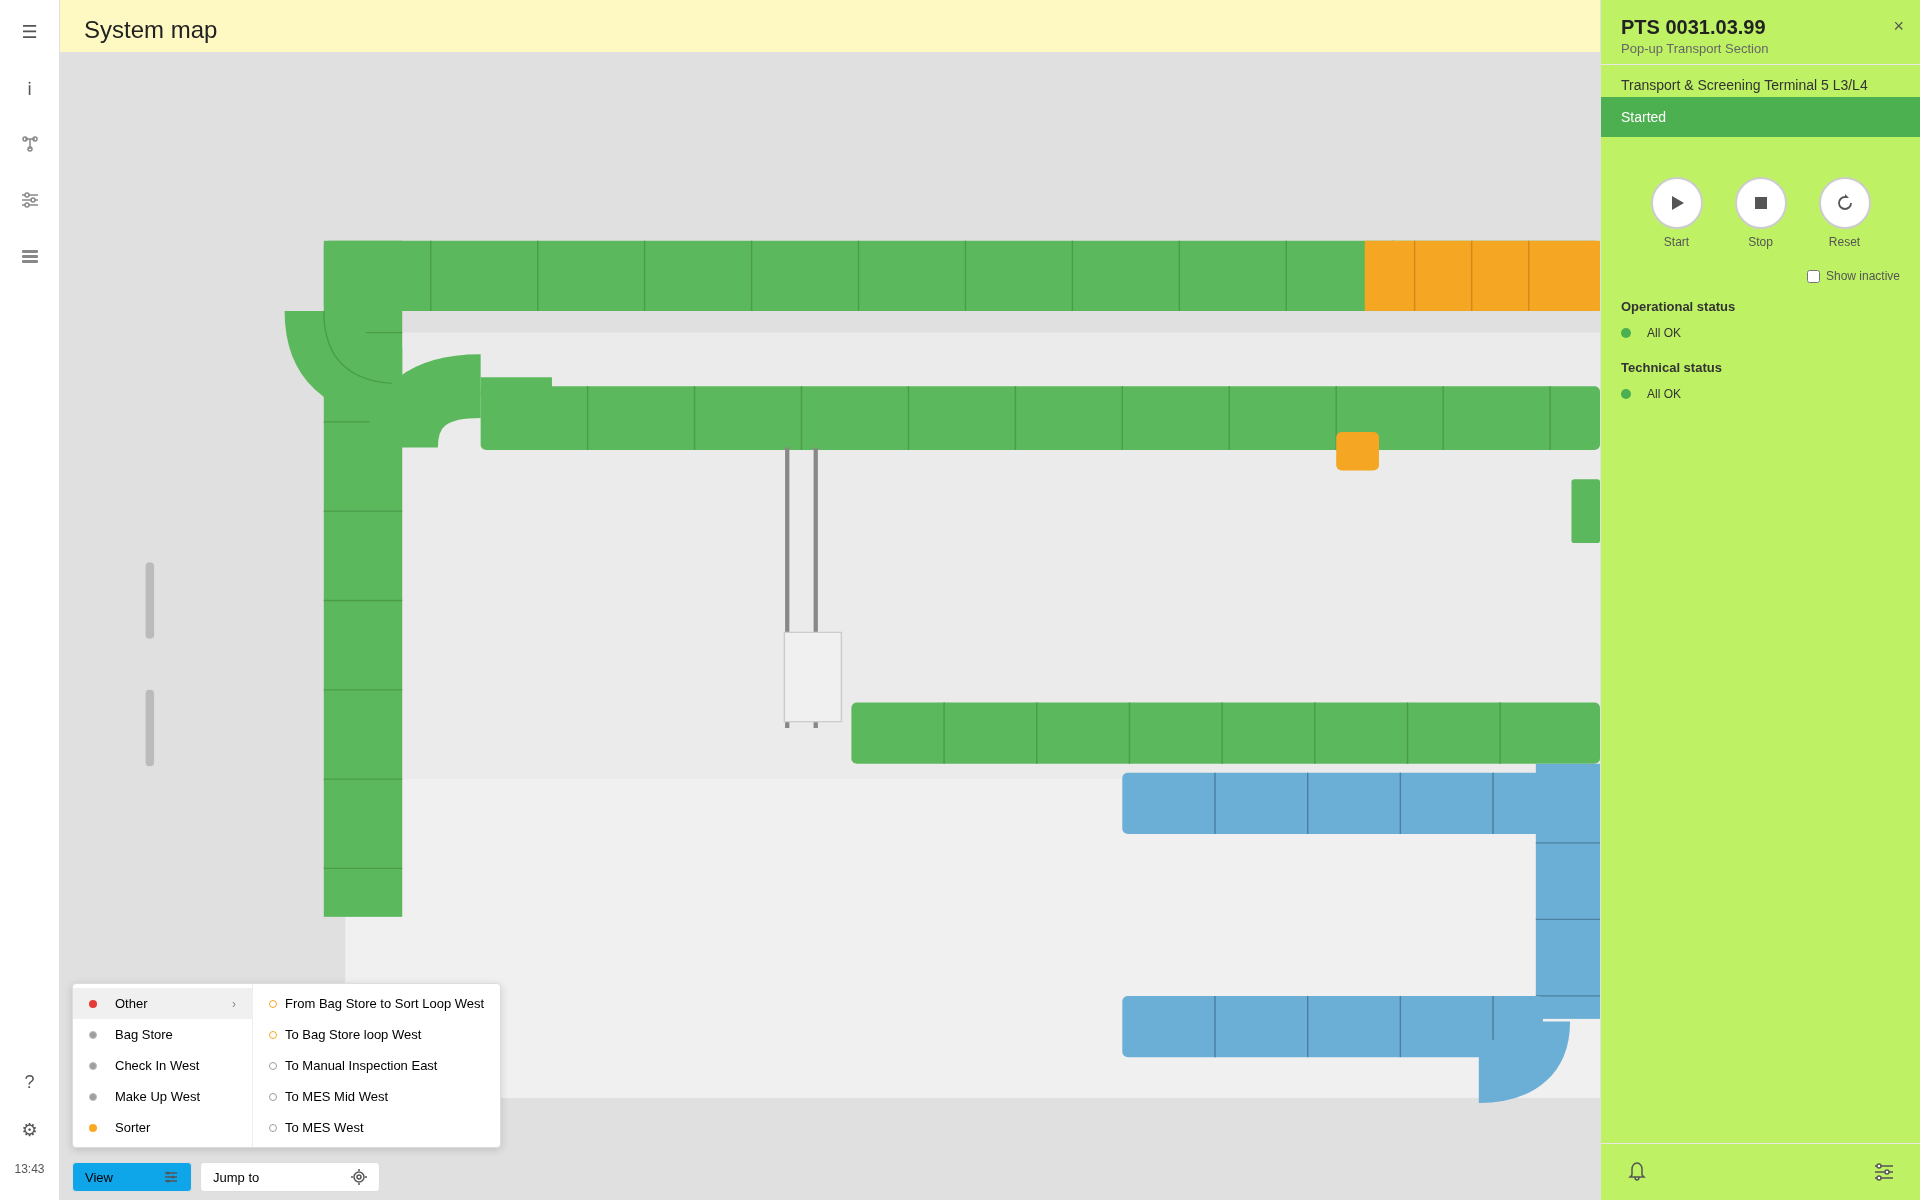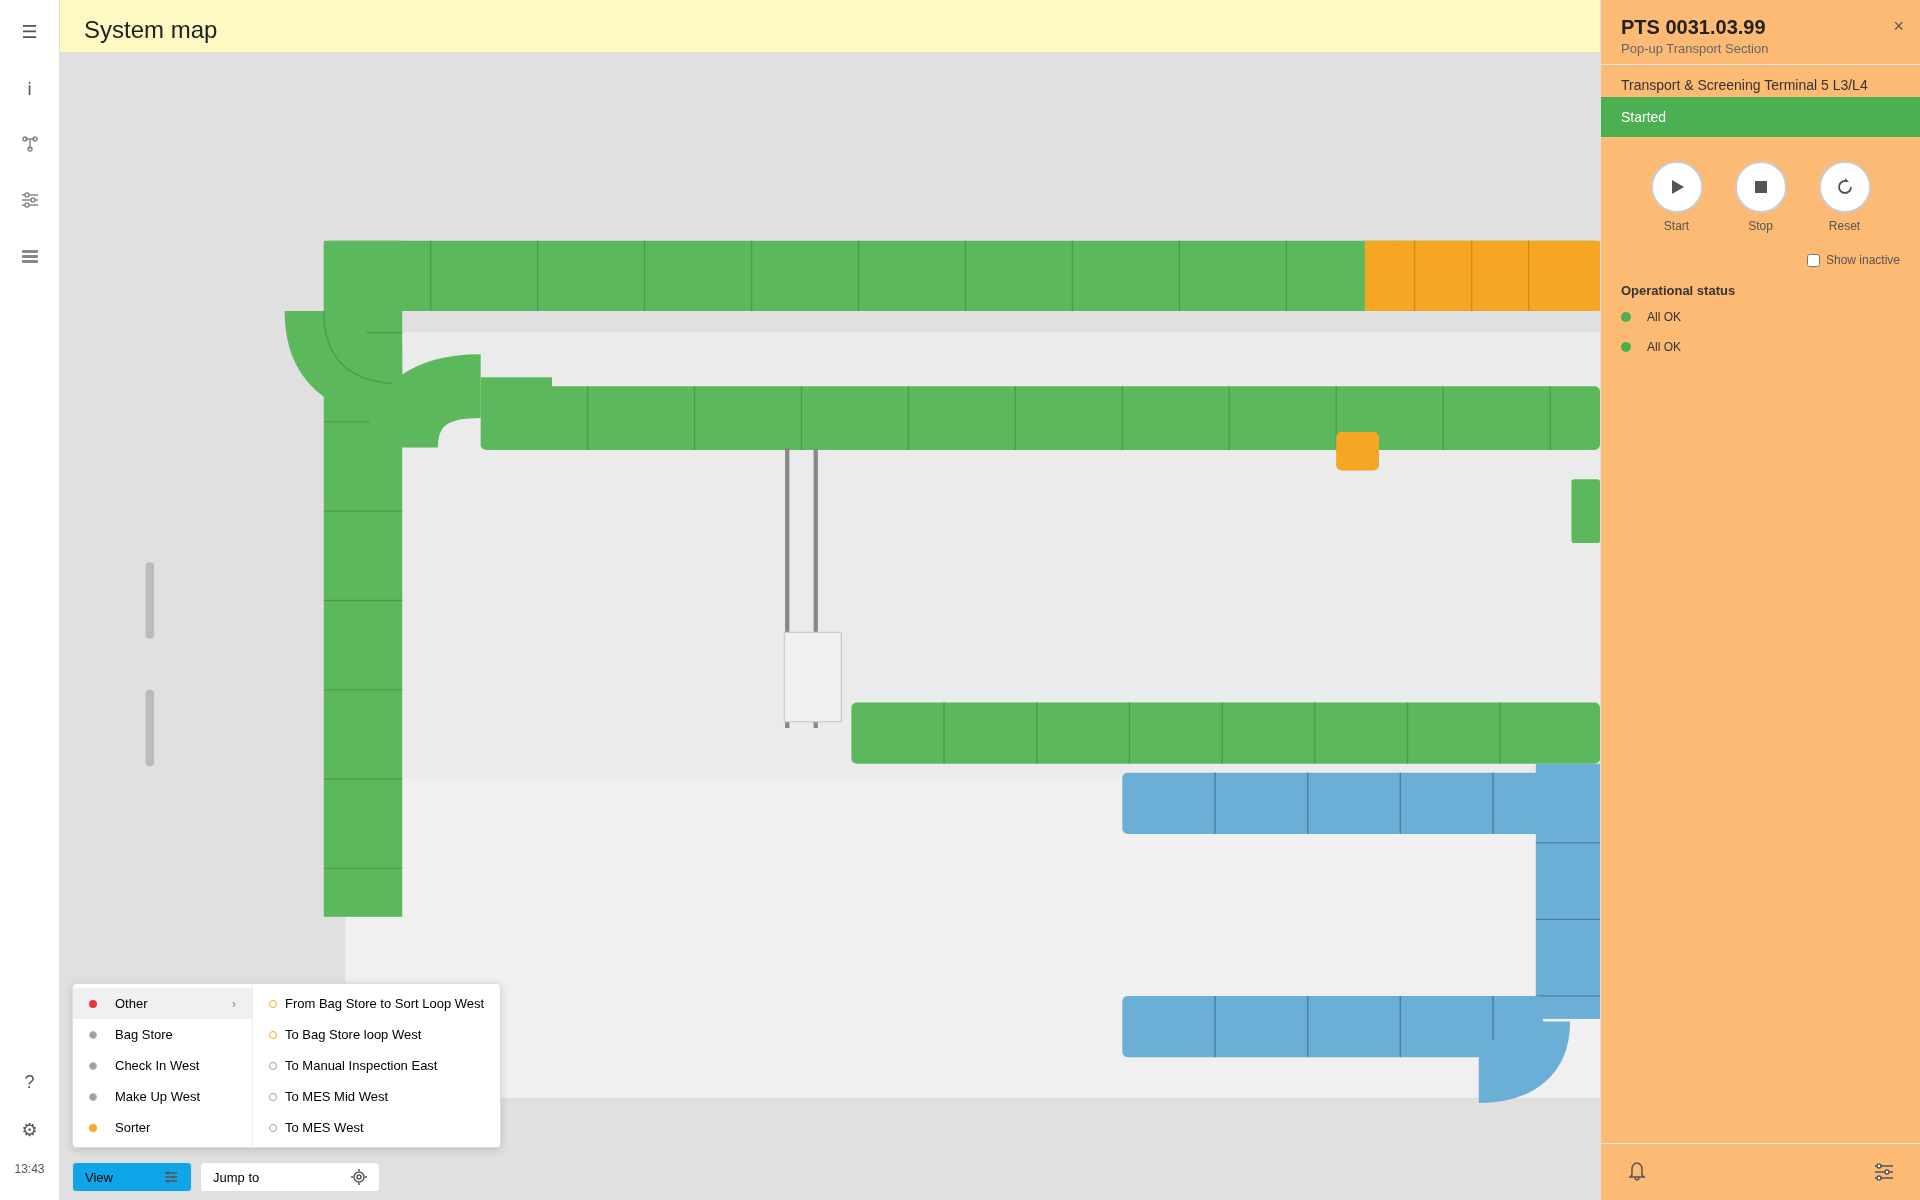--- a/index.html
+++ b/index.html
@@ -168,21 +168,21 @@
       width: 8px; height: 8px;
       border-radius: 50%;
       border: 1px solid #9e9e9e;
       flex-shrink: 0;
     }
     .submenu-dot.orange { border-color: #f9a825; }
 
     
     .right-panel {
       width: 320px;
-      background: #fdba74;
+      background: #bef264;
       border-left: 1px solid #e0e0e0;
       display: flex;
       flex-direction: column;
     }
     .panel-header {
       padding: 16px 20px 8px;
       border-bottom: 1px solid #e8e8e8;
       position: relative;
     }
     .panel-title {
@@ -219,21 +219,21 @@
       padding: 12px 20px;
       font-size: 14px;
       font-weight: 500;
     }
 
     
     .controls {
       display: flex;
       justify-content: center;
       gap: 32px;
-      padding: 24px 20px 16px;
+      padding: 40px 20px 16px;
     }
     .ctrl-btn {
       display: flex;
       flex-direction: column;
       align-items: center;
       gap: 6px;
       cursor: pointer;
     }
     .ctrl-btn-circle {
       width: 52px; height: 52px;
@@ -561,20 +561,21 @@
     <input type="checkbox" id="show-inactive" style="">
     <label for="show-inactive">Show inactive</label>
   </div>
 
   <div class="status-section-header">Operational status</div>
   <div class="status-row">
     <span class="status-indicator" style="background:#4caf50"></span>
     <span class="status-value">All OK</span>
   </div>
 
+  <div class="status-section-header">Technical status</div>
   <div class="status-row">
     <span class="status-indicator" style="background:#4caf50"></span>
     <span class="status-value">All OK</span>
   </div>
 
   <div class="panel-bottom">
     <div class="panel-bottom-icon">
       <svg width="22" height="22" viewBox="0 0 22 22" fill="none">
         <path d="M11 2 C8 2 6 5 6 8 L6 14 L4 16 L18 16 L16 14 L16 8 C16 5 14 2 11 2Z" stroke="#555" stroke-width="1.5" fill="none"></path>
         <path d="M9 16 C9 17.7 9.9 19 11 19 C12.1 19 13 17.7 13 16" stroke="#555" stroke-width="1.5" fill="none"></path>

